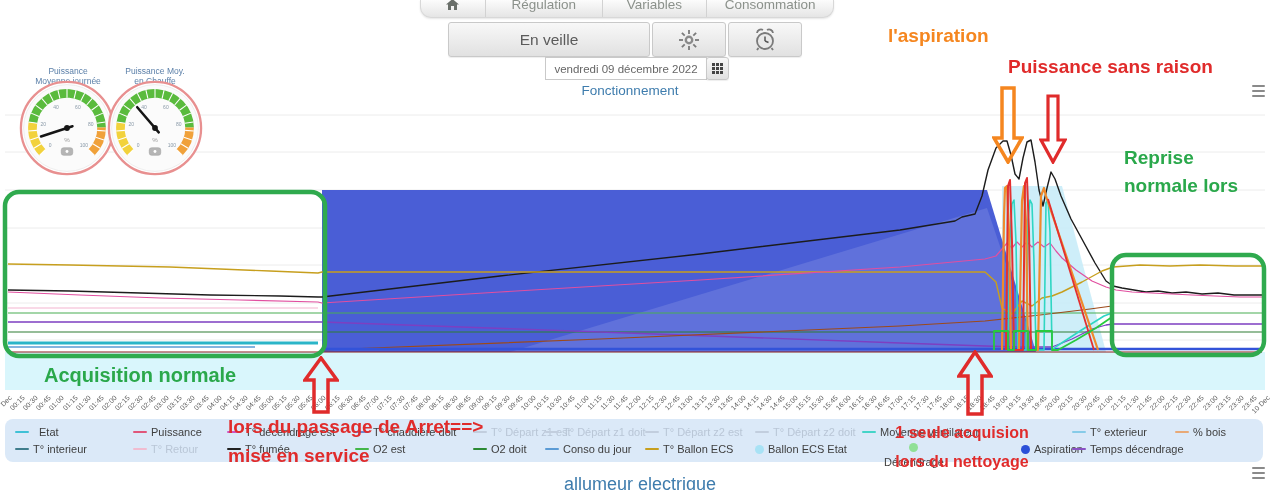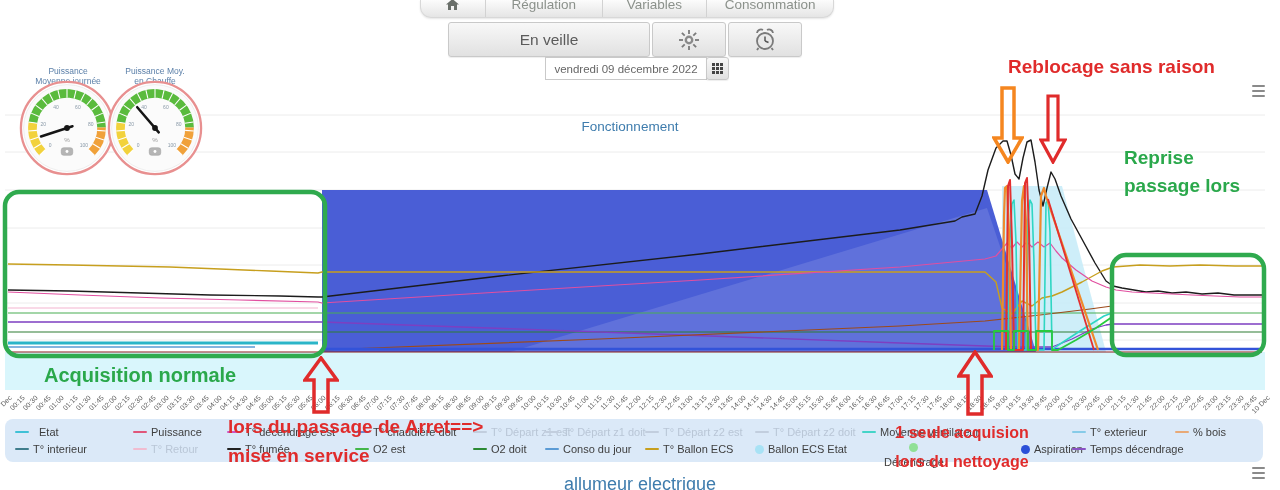--- a/index.html
+++ b/index.html
@@ -20,21 +20,21 @@
     border-radius:3px;box-shadow:0 1px 1px rgba(0,0,0,.07);display:flex;align-items:center;justify-content:center;}
   #btn-enveille{left:448px;top:22px;width:200px;height:33px;color:#5b5b5b;font-size:15.5px;}
   #btn-sun{left:652px;top:22px;width:72px;height:33px;}
   #btn-clock{left:728px;top:22px;width:72px;height:33px;}
 
   #datebox{position:absolute;left:545px;top:57px;width:160px;height:21px;background:#fff;
     border:1px solid #c9c9c9;color:#666;font-size:11.5px;display:flex;align-items:center;justify-content:center;}
   #dategrid{left:706px;top:57px;width:21px;height:21px;}
 
   #fonctionnement{position:absolute;left:500px;top:83px;width:260px;text-align:center;
-    color:#3e7cad;font-size:13.5px;margin-top:36px;}
+    color:#3e7cad;font-size:13.5px;}
 
   
   .gauge-title{position:absolute;width:110px;text-align:center;color:#5a7fa8;
     font-size:8.5px;line-height:10px;}
   #gt1{left:13px;top:66px;} #gt2{left:100px;top:66px;}
   .gauge{position:absolute;width:96px;height:96px;}
   #gauge0{left:19px;top:80px;} #gauge1{left:107px;top:80px;}
 
   
   #chart{position:absolute;left:0;top:100px;width:1280px;height:300px;}
@@ -363,27 +363,28 @@
   <path d="M18 2 L34 26 L25 26 L25 64 L11 64 L11 26 L2 26 Z" fill="none" stroke="#e02b2b" stroke-width="3.5"></path>
 </svg>
 <svg class="arrow" style="left:992px;top:86px" width="32" height="78">
   <path d="M16 76 L30 52 L22 52 L22 2 L10 2 L10 52 L2 52 Z" fill="none" stroke="#f5861f" stroke-width="3.5"></path>
 </svg>
 <svg class="arrow" style="left:1039px;top:94px" width="28" height="70">
   <path d="M14 68 L26 46 L19 46 L19 2 L9 2 L9 46 L2 46 Z" fill="none" stroke="#e02b2b" stroke-width="3.2"></path>
 </svg>
 
 <div class="ann" id="ann-deblocage">
+    <div>l'aspiration</div>
 </div>
 <div class="ann" id="ann-reblocage">
-  <div>Reblocage sans raison</div>
+  <div>Puissance sans raison</div>
 </div>
 <div class="ann" id="ann-reprise">
   <div>Reprise</div>
-    <div>passage lors</div>
+    <div>normale lors</div>
 </div>
 <div class="ann" id="ann-acquisition">
   <div>Acquisition normale</div>
 </div>
 <div class="ann" id="ann-blocage">
     <div>lors du passage de Arret==&gt;</div>
   <div>mise en service</div>
 </div>
 <div class="ann" id="ann-nettoyage">
   <div>1 seule acquision</div>

